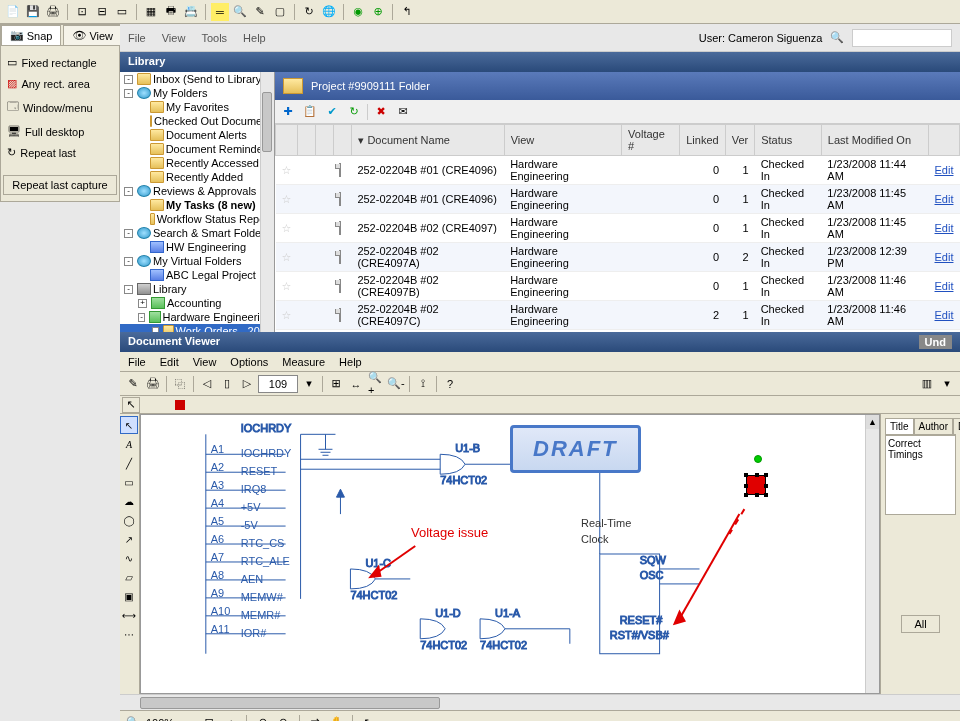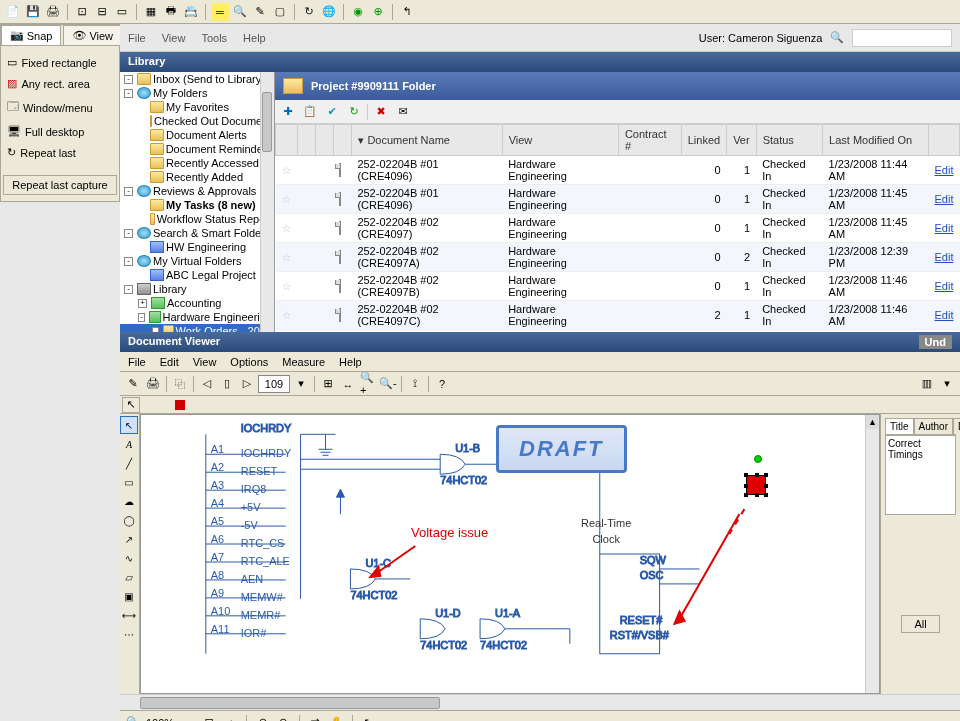--- a/index.html
+++ b/index.html
@@ -70,38 +70,38 @@
 .edit-link { color: #2050c0; text-decoration: underline; cursor: pointer; }
 
 
 .docviewer-header { height: 20px; background: linear-gradient(#4a6a9a, #2a4a7a); color: #fff; padding: 3px 8px; font-weight: bold; display: flex; justify-content: space-between; }
 .und-btn { background: #888; padding: 1px 6px; cursor: pointer; }
 .dv-menubar { height: 20px; background: #ece9d8; display: flex; align-items: center; gap: 14px; padding: 0 8px; border-bottom: 1px solid #aca899; }
 .dv-menubar span { cursor: pointer; }
 .dv-toolbar { height: 24px; background: #ece9d8; border-bottom: 1px solid #aca899; display: flex; align-items: center; padding: 0 4px; gap: 2px; }
 .dv-toolbar .tbtn { width: 18px; height: 18px; border: 1px solid transparent; cursor: pointer; display: inline-flex; align-items: center; justify-content: center; }
 .dv-toolbar .sep { width: 1px; height: 16px; background: #aca899; margin: 0 2px; }
-.zoom-input { width: 32px; height: 18px; border: 1px solid #888; background: #fff; text-align: center; }
+.zoom-input { width: 40px; height: 18px; border: 1px solid #888; background: #fff; text-align: center; }
 
 
 .dv-body { display: flex; height: 280px; background: #ece9d8; position: relative; }
 .dv-left-tools { width: 20px; background: #ece9d8; border-right: 1px solid #aca899; display: flex; flex-direction: column; gap: 1px; padding: 2px 0; }
 .dv-left-tools .tool { width: 18px; height: 18px; border: 1px solid transparent; cursor: pointer; display: flex; align-items: center; justify-content: center; font-size: 10px; }
 .dv-left-tools .tool.sel { border: 1px solid #316ac5; background: #d0e0ff; }
 .dv-canvas { flex: 1; background: #fff; position: relative; overflow: hidden; border: 1px solid #999; }
 .dv-right-panel { width: 80px; background: #ece9d8; border-left: 1px solid #aca899; padding: 4px; }
 .dv-tabs { display: flex; border-bottom: 1px solid #aca899; }
 .dv-tab { padding: 2px 4px; border: 1px solid #aca899; border-bottom: none; background: #ece9d8; font-size: 10px; cursor: pointer; }
 .dv-tab.active { background: #fff; }
 .all-btn { margin-top: 100px; padding: 2px 12px; background: #ece9d8; border: 1px solid #aca899; cursor: pointer; display: block; margin-left: auto; margin-right: auto; }
 
 
-.draft-stamp { position: absolute; top: 10px; left: 355px; padding: 8px 20px; border: 3px solid #4878c8; background: linear-gradient(#e0e8f8, #c8d8f0); color: #4878c8; font-size: 22px; font-weight: bold; font-style: italic; letter-spacing: 2px; border-radius: 4px; }
+.draft-stamp { position: absolute; top: 10px; left: 369px; padding: 8px 20px; border: 3px solid #4878c8; background: linear-gradient(#e0e8f8, #c8d8f0); color: #4878c8; font-size: 22px; font-weight: bold; font-style: italic; letter-spacing: 2px; border-radius: 4px; }
 .voltage-label { position: absolute; top: 110px; left: 270px; color: #e00000; font-size: 13px; font-family: Arial; }
-.rtc-label { position: absolute; top: 100px; left: 440px; color: #333; font-size: 14px; font-family: 'Courier New', monospace; text-align: center; }
+.rtc-label { position: absolute; top: 100px; left: 440px; color: #333; font-size: 14px; font-family: 'Courier New', monospace; }
 .red-marker { position: absolute; top: 60px; left: 605px; width: 20px; height: 20px; background: #e00000; border: 1px solid #000; }
 .red-marker::before, .red-marker::after { content: ''; position: absolute; background: #000; }
 .red-handle { position: absolute; width: 4px; height: 4px; background: #000; }
 .green-dot { position: absolute; top: 40px; left: 613px; width: 8px; height: 8px; background: #00cc00; border-radius: 50%; border: 1px solid #009900; }
 
 .schematic-svg { position: absolute; top: 0; left: 0; width: 100%; height: 100%; }
 
 
 .dv-status { height: 24px; background: #ece9d8; border-top: 1px solid #aca899; display: flex; align-items: center; padding: 0 4px; gap: 4px; }
 .dv-status .tbtn { width: 18px; height: 18px; cursor: pointer; display: inline-flex; align-items: center; justify-content: center; }
@@ -289,42 +289,42 @@
           <span class="tree-icon icon-folder"></span>
           <span>Work Orders - 2008</span>
         </div>
         <div class="tree-scroll">
           <div class="tree-scroll-thumb"></div>
         </div>
       </div>
     <div class="doc-area">
       <div class="folder-header">
         <span class="folder-icon"></span>
-        <span style="font-weight:bold">Project #9909111 Folder</span>
+        <span style="font-weight:normal">Project #9909111 Folder</span>
       </div>
       <div class="doc-toolbar">
         <span class="tbtn" style="color:#0066cc">✚</span>
         <span class="tbtn">📋</span>
         <span class="tbtn" style="color:#0099cc">✔</span>
         <span class="tbtn" style="color:#009900">↻</span>
         <span class="sep" style="width:1px;height:16px;background:#ccc"></span>
         <span class="tbtn" style="color:#cc0000">✖</span>
         <span class="tbtn">✉</span>
       </div>
       <div class="doc-table">
         <table>
           <thead>
               <tr id="thead-row">
                 <th style="width: 18px;"></th>
                 <th style="width: 18px;"></th>
                 <th style="width: 18px;"></th>
                 <th style="width: 18px;"></th>
                 <th><span style="margin-right:4px">▾</span>Document Name</th>
                 <th>View</th>
-                <th>Contract #</th>
+                <th>Voltage #</th>
                 <th>Linked</th>
                 <th>Ver</th>
                 <th>Status</th>
                 <th>Last Modified On</th>
                 <th></th>
               </tr>
             </thead>
           <tbody id="tbody">
               <tr>
                 <td><span class="star">☆</span></td>

